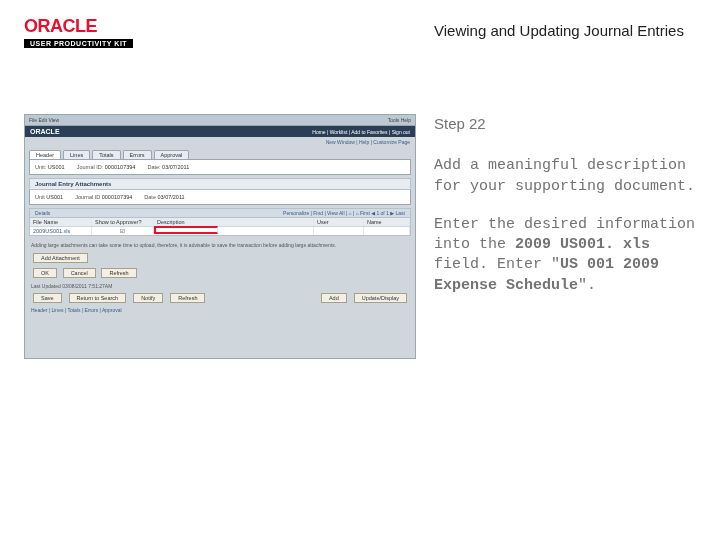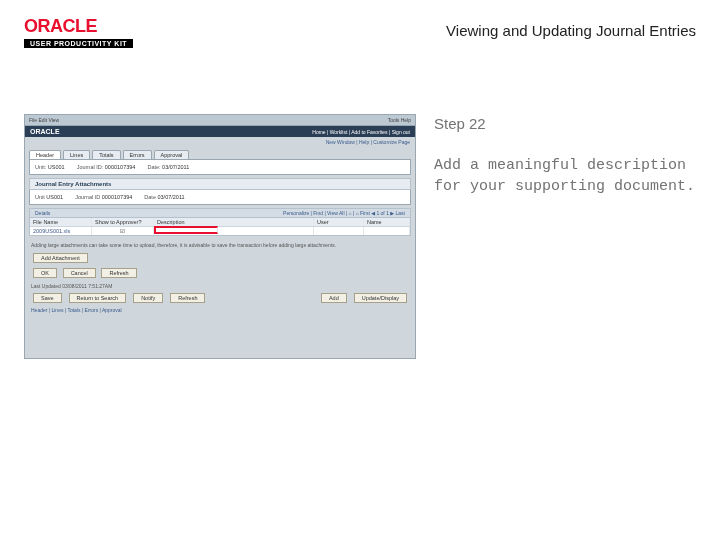--- a/index.html
+++ b/index.html
@@ -33,21 +33,21 @@
     margin-top: 2px;
     background: #000;
     color: #fff;
     font-size: 7px;
     font-weight: bold;
     padding: 1px 6px;
     letter-spacing: 0.5px;
   }
   .page-title {
     flex: 1;
-    text-align: right;
+    text-align: left;
     padding-left: 250px;
     font-size: 15px;
     color: #222;
     padding-top: 6px;
   }
   .content-row {
     display: flex;
     padding: 58px 24px 0 24px;
     gap: 18px;
   }
@@ -310,14 +310,17 @@
         <span class="btn">Add</span>
         <span class="btn">Update/Display</span>
       </div>
       <div class="link-small">Header | Lines | Totals | Errors | Approval</div>
     </div>
   </div>
 
   <div class="instruction-col">
     <div class="step-label">Step 22</div>
     <div class="instr-block">Add a meaningful description for your supporting document.</div>
+    <div class="instr-block">
+      <span>Enter the desired information into the </span><span class="bold">2009 US001. xls</span><span> field. Enter "</span><span class="bold">US 001 2009 Expense Schedule</span><span>".</span>
+    </div>
   </div>
 </div>
 
 </body></html>

